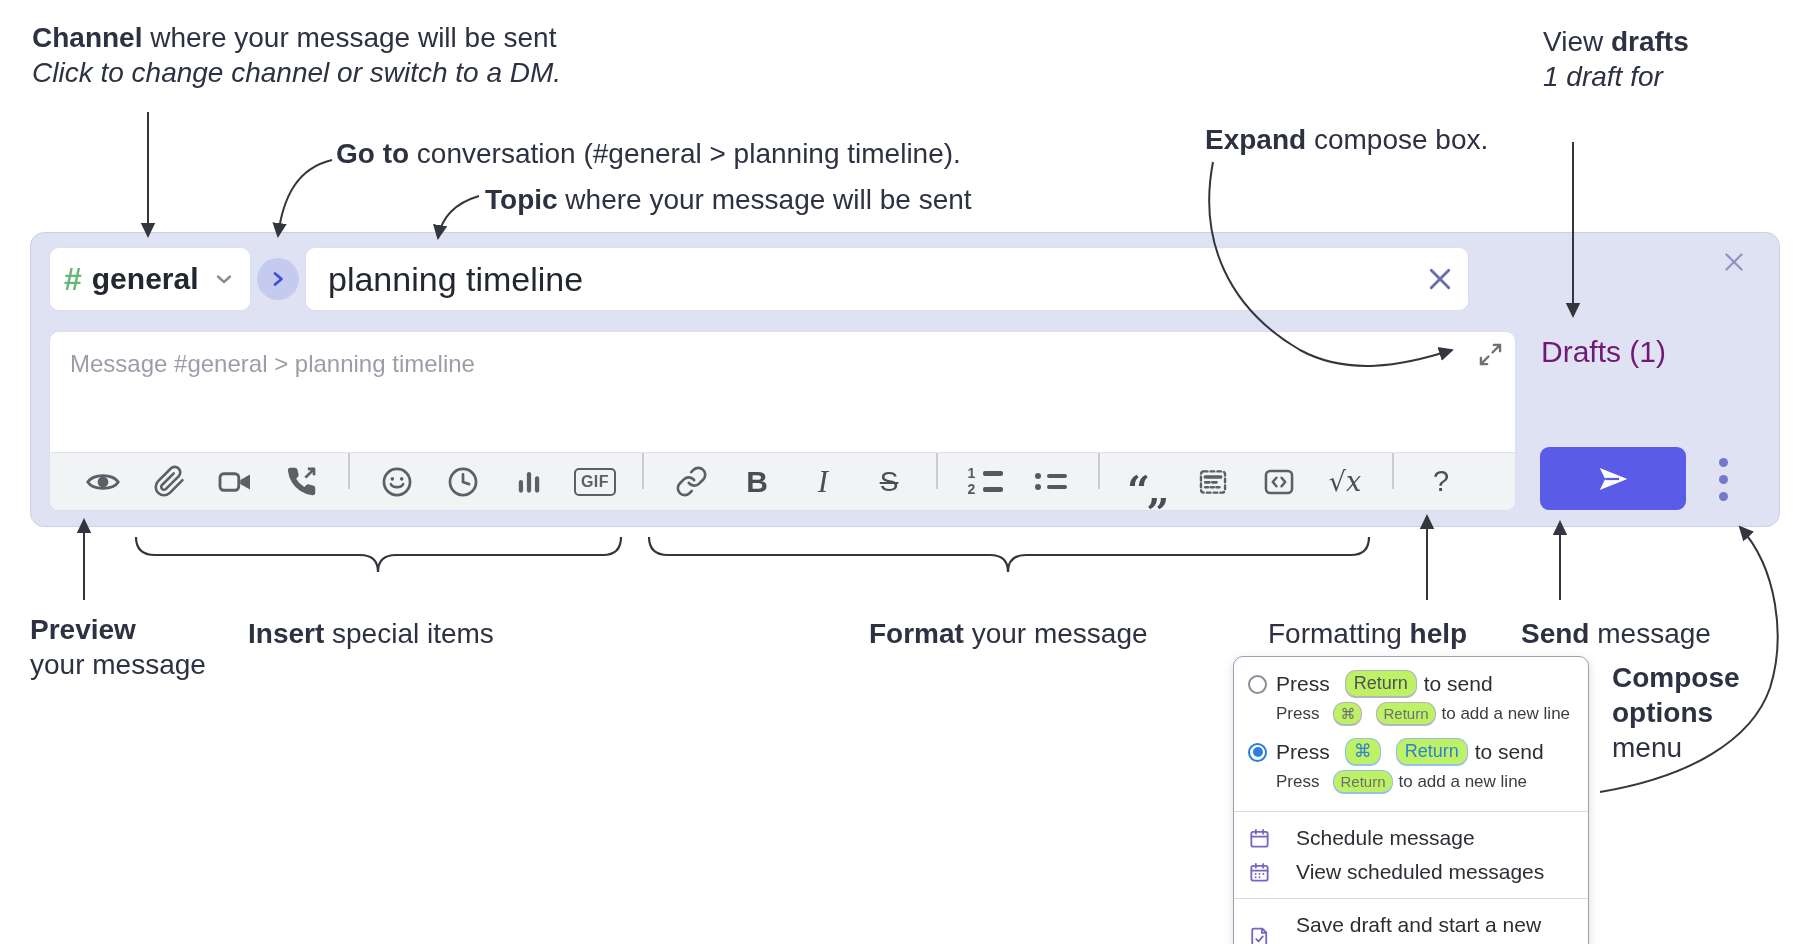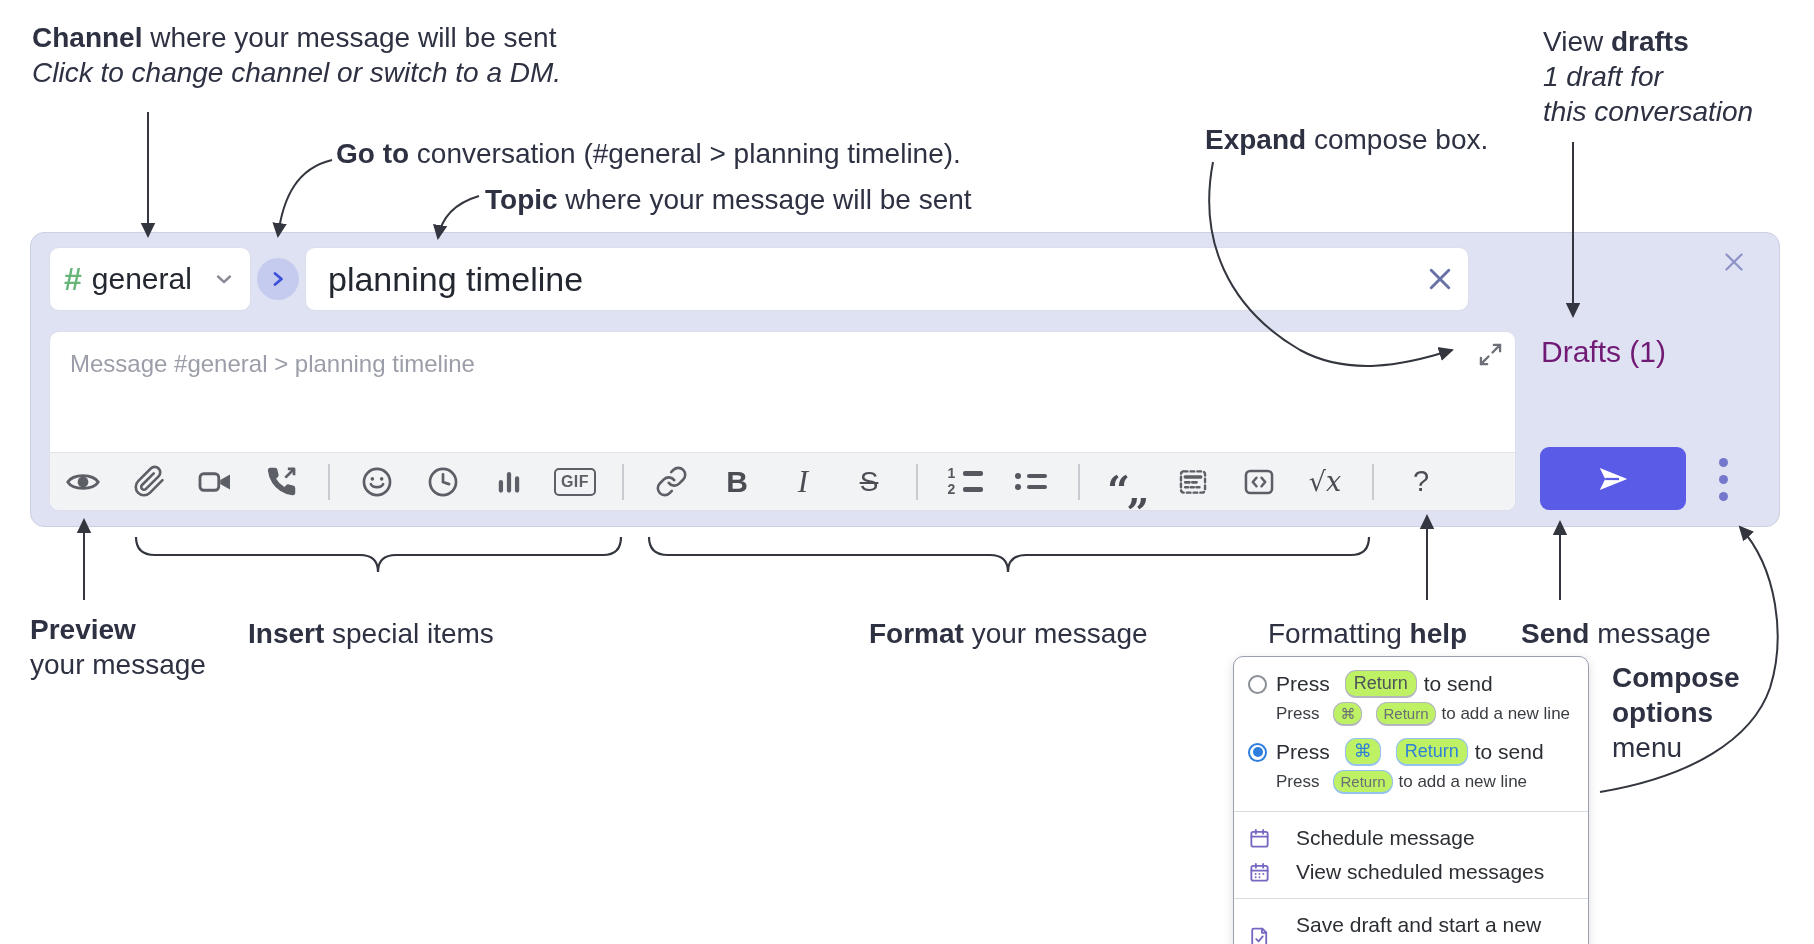--- a/index.html
+++ b/index.html
@@ -11,39 +11,39 @@
   .ann .it{font-style:italic;}
   
   #overlay{position:absolute;left:0;top:0;pointer-events:none;z-index:6;}
   
   .panel{position:absolute;left:30px;top:232px;width:1750px;height:295px;background:#dfe2f2;
          border:1px solid #ccd0e3;border-radius:14px;box-sizing:border-box;z-index:1;}
   .wbox{background:#fff;border:1px solid #dcdfeb;border-radius:10px;box-sizing:border-box;}
   .channel-box{position:absolute;left:18px;top:14px;width:202px;height:64px;display:flex;
                align-items:center;padding:0 14px;gap:10px;cursor:pointer;}
   .hash{color:#67b579;font-size:32px;font-weight:700;}
-  .channel-name{font-size:30px;color:#23272f;flex:1;}
+  .channel-name{font-size:30px;color:#23272f;flex:1;font-weight:bold;}
   .goto-btn{position:absolute;left:226px;top:25px;width:42px;height:42px;border-radius:50%;
             background:#c5cbef;display:flex;align-items:center;justify-content:center;}
   .topic-box{position:absolute;left:274px;top:14px;width:1164px;height:64px;display:flex;align-items:center;}
   .topic-box input{flex:1;border:none;outline:none;background:transparent;font-size:34px;color:#23272f;
                    padding:0 0 0 22px;font-family:inherit;}
   .topic-clear{width:56px;display:flex;align-items:center;justify-content:center;cursor:pointer;}
   .panel-close{position:absolute;right:28px;top:12px;width:34px;height:34px;display:flex;
                align-items:center;justify-content:center;cursor:pointer;}
   .msg-box{position:absolute;left:18px;top:98px;width:1467px;height:180px;overflow:hidden;}
   .msg-box textarea{position:absolute;left:0;top:0;width:100%;height:120px;border:none;outline:none;
         resize:none;background:transparent;font-family:inherit;font-size:24px;color:#23272f;
         padding:18px 60px 0 20px;box-sizing:border-box;}
   .msg-box textarea::placeholder{color:#9b9ea8;opacity:1;}
   .expand-btn{position:absolute;right:8px;top:5px;width:34px;height:34px;display:flex;
               align-items:center;justify-content:center;cursor:pointer;}
   .toolbar{position:absolute;left:0;bottom:0;width:100%;height:58px;background:#f2f3f5;
-           border-top:1px solid #e2e3e8;border-radius:0 0 10px 10px;display:flex;align-items:center;
-           padding-left:0;box-sizing:border-box;}
+           border-top:1px solid #e2e3e8;border-radius:0 0 10px 10px;display:flex;
+           padding-left:20px;box-sizing:border-box;}
   .tb{width:66px;height:100%;display:flex;align-items:center;justify-content:center;cursor:pointer;color:#5c5f66;}
   .tb svg{display:block;}
   .tb-div{width:2px;height:36px;background:#c9cbd1;margin:0 14px;}
   .glyph-b{font-size:30px;font-weight:800;color:#4a4d53;}
   .glyph-i{font-size:31px;font-style:italic;font-family:"Liberation Serif",serif;color:#4a4d53;}
   .glyph-s{font-size:28px;color:#4a4d53;text-decoration:line-through;text-decoration-thickness:2px;}
   .glyph-q{font-size:40px;font-family:"DejaVu Serif",serif;font-weight:700;color:#4a4d53;letter-spacing:-3px;line-height:10px;padding-top:16px;}
   .glyph-m{font-size:27px;font-family:"DejaVu Serif",serif;color:#4a4d53;}
   .glyph-m i{font-style:italic;}
   .glyph-q2{font-size:29px;color:#4a4d53;}
@@ -98,21 +98,20 @@
   <b>Topic</b><span> where your message will be sent</span>
 </div>
 
 <div class="ann" style="left:1205px;top:122px">
   <b>Expand</b><span> compose box.</span>
 </div>
 
 <div class="ann" style="left:1543px;top:24px">
   <div><span>View </span><b>drafts</b></div>
   <div class="it">1 draft for</div>
-  <div class="it">this conversation</div>
 </div>
 
 <div class="ann" style="left:30px;top:612px">
   <div><b>Preview</b></div>
   <div>your message</div>
 </div>
 
 <div class="ann" style="left:248px;top:616px">
   <b>Insert</b><span> special items</span>
 </div>

